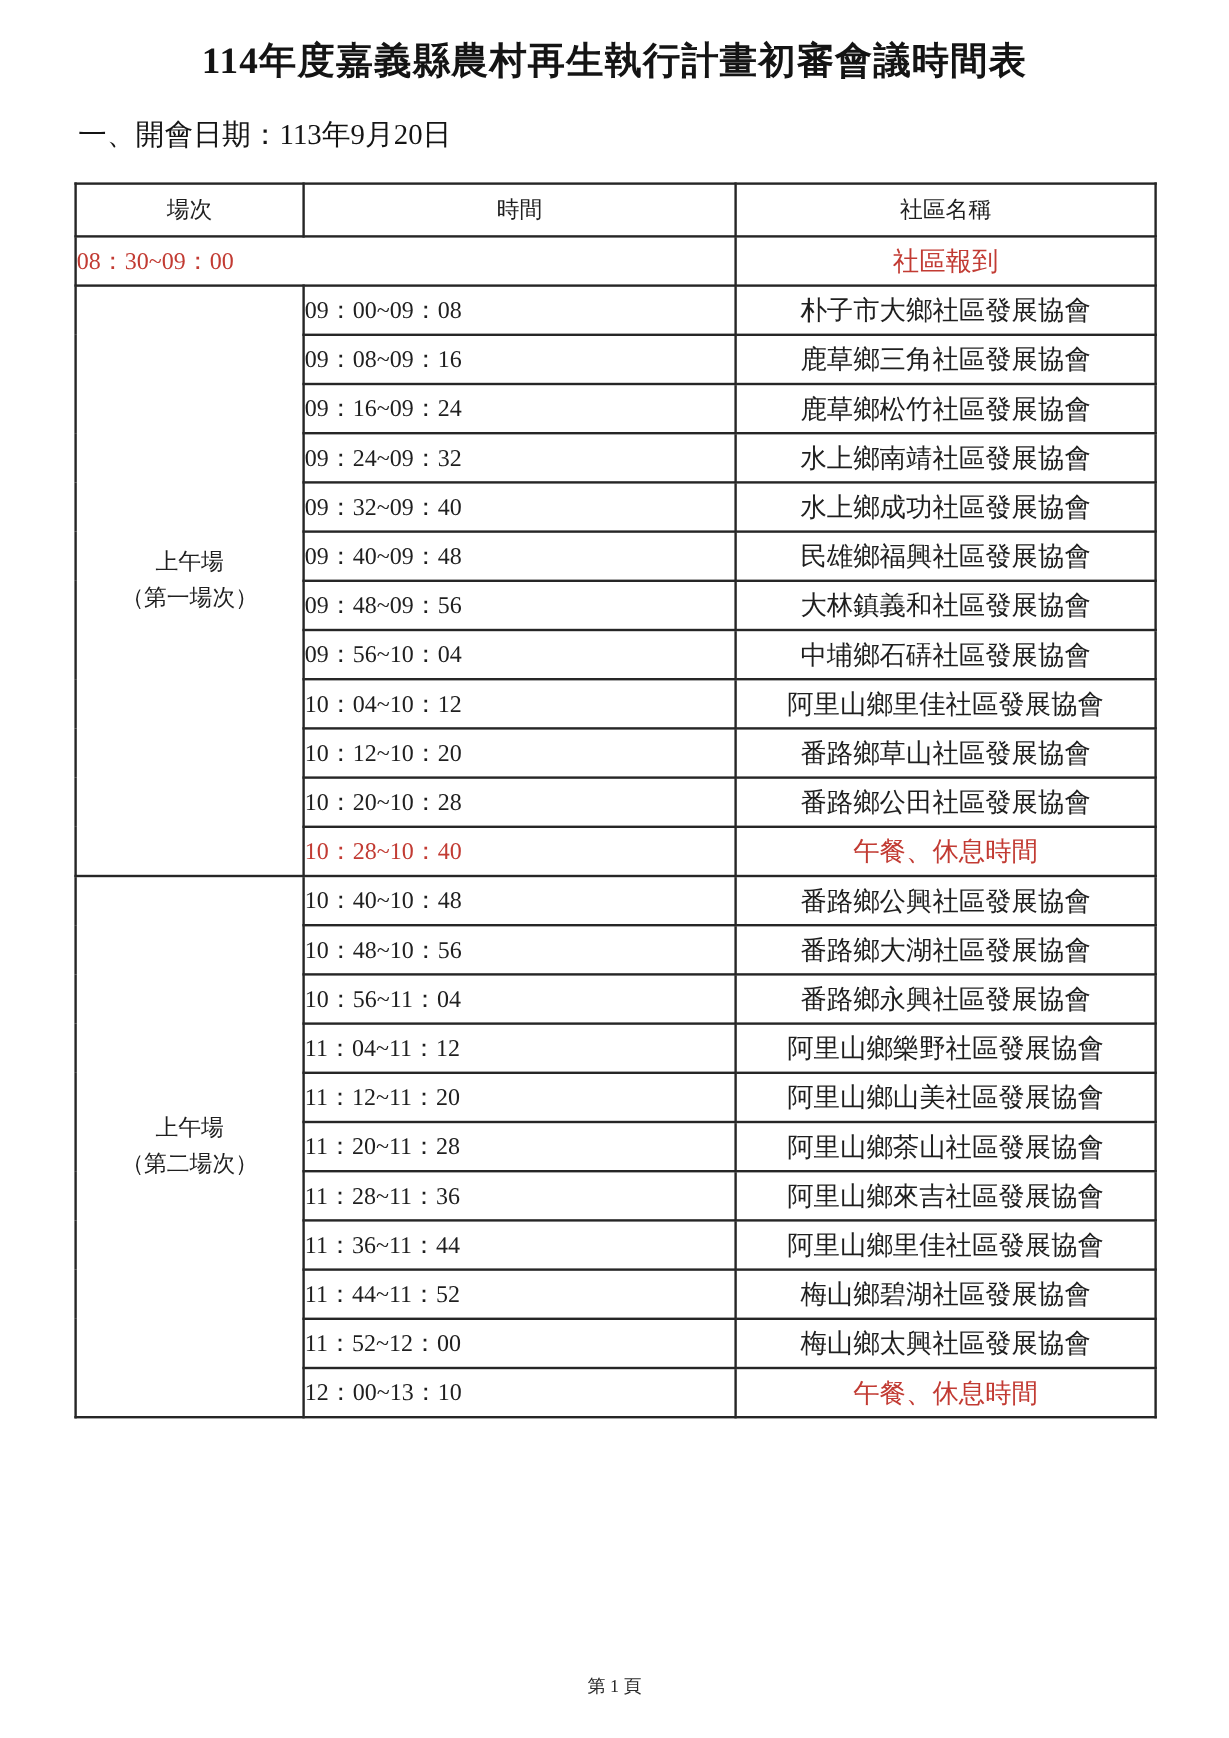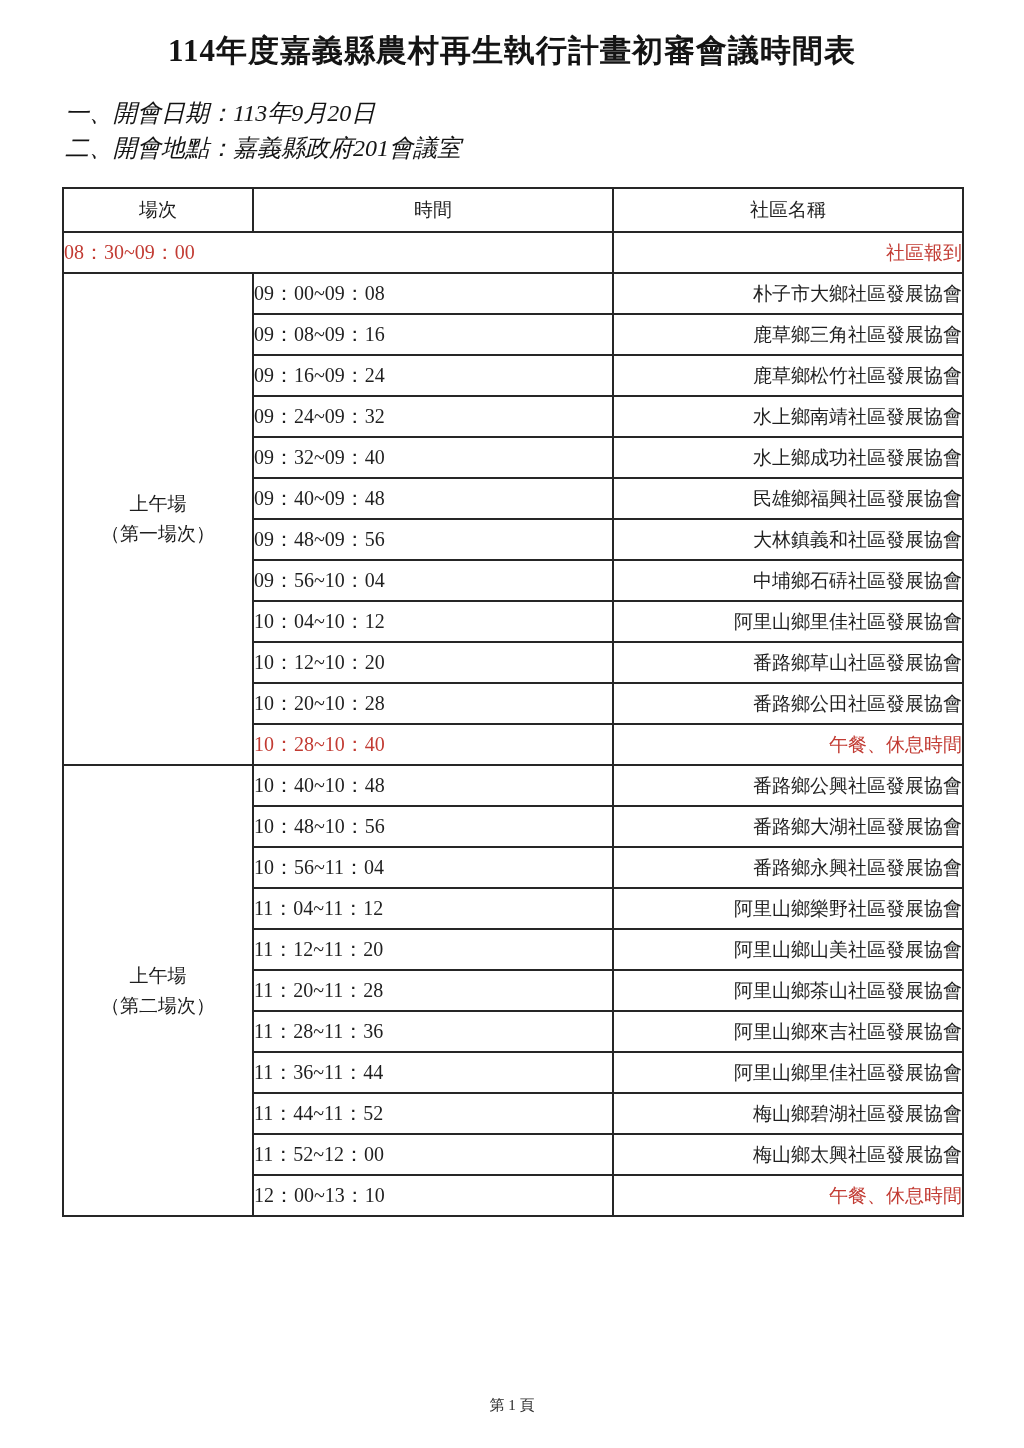--- a/index.html
+++ b/index.html
@@ -21,21 +21,20 @@
     font-size: 31px;
     font-weight: bold;
     letter-spacing: 1px;
     color: #141414;
   }
   .intro {
     margin: 24px 0 0 65px;
     font-size: 24px;
     line-height: 35px;
     color: #141414;
-    font-style: italic;
   }
   table.schedule {
     margin: 21px 0 0 62px;
     width: 900px;
     border-collapse: collapse;
     table-layout: fixed;
   }
   table.schedule th,
   table.schedule td {
     border: 2px solid #262626;
@@ -50,23 +49,23 @@
     text-align: center;
     color: #1f1f1f;
   }
   td.time-cell {
     height: 39px;
     text-align: left;
     font-size: 20px;
     white-space: nowrap;
   }
   td.community-cell {
-    text-align: right;
+    text-align: center;
     padding-left: 7px;
-    font-size: 19px;
+    font-size: 22px;
     white-space: nowrap;
   }
   td.session-cell {
     text-align: center;
     font-size: 19px;
     line-height: 30px;
     vertical-align: middle;
   }
   td.checkin-time-cell {
     height: 39px;
@@ -86,21 +85,20 @@
     color: #2a2a2a;
   }
 </style>
 </head>
 <body>
 
 <div class="page-title">114年度嘉義縣農村再生執行計畫初審會議時間表</div>
 
 <div class="intro">
   <div>一、開會日期：113年9月20日</div>
-  <div>二、開會地點：嘉義縣政府201會議室</div>
 </div>
 
 <table class="schedule">
   <colgroup>
     <col style="width:190px">
     <col style="width:360px">
     <col style="width:350px">
   </colgroup>
   <thead>
     <tr>

